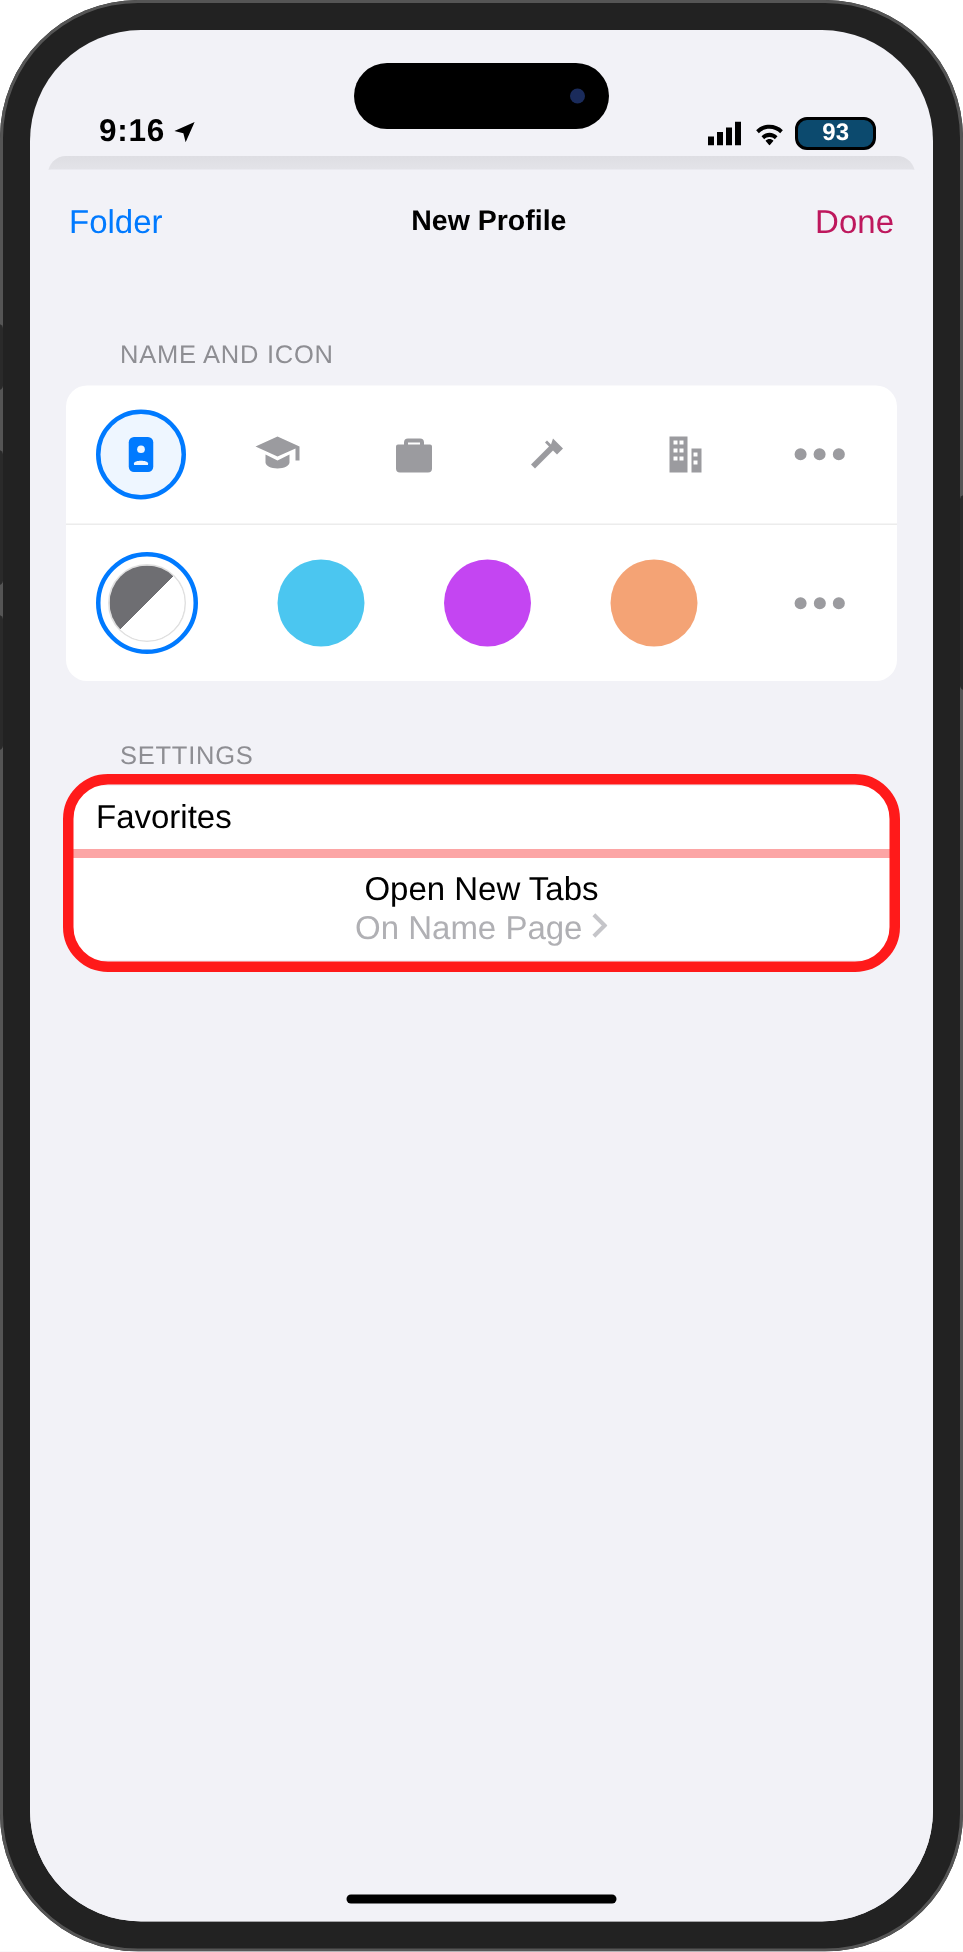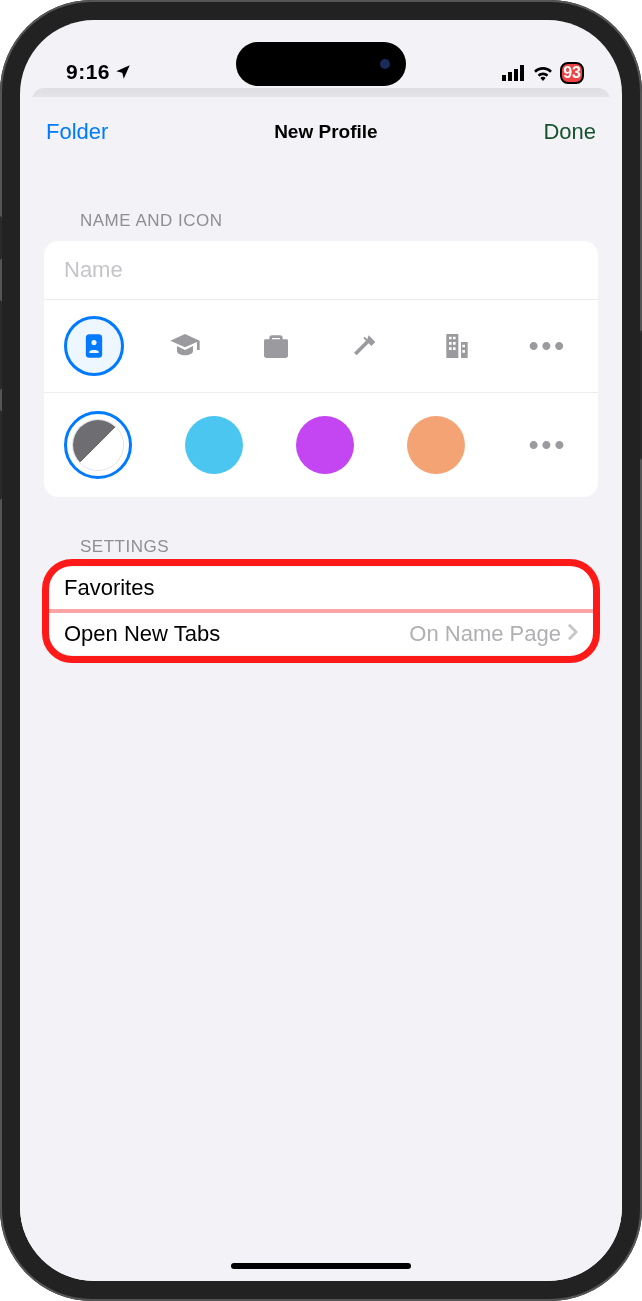--- a/index.html
+++ b/index.html
@@ -17,35 +17,35 @@
       width:100%; height:100%; background:#f2f2f7; border-radius:74px; overflow:hidden;
       position:relative; display:flex; flex-direction:column;
     }
     .dynamic-island {
       position:absolute; top:22px; left:50%; transform:translateX(-50%);
       width:170px; height:44px; background:#000; border-radius:24px; z-index:10;
       display:flex; align-items:center; justify-content:flex-end; padding-right:16px;
     }
     .island-dot { width:10px; height:10px; border-radius:50%; background:#1a2b5b; }
     .status-bar {
-      height:68px; display:flex; justify-content:space-between; align-items:flex-end;
+      height:84px; display:flex; justify-content:space-between; align-items:flex-end;
       padding:0 38px 4px 46px; color:#000; font-weight:600;
     }
     .sb-time { font-size:21px; letter-spacing:0.5px; display:flex; align-items:center; gap:4px; }
     .sb-right-grp { display:flex; align-items:center; gap:6px; }
-    .batt-pill { border:2px solid #000; border-radius:8px; padding:0 1px; font-size:16px; font-weight:700; background:#ef4444; color:#fff; }
+    .batt-pill { border:2px solid #000; border-radius:8px; padding:0 16px; font-size:16px; font-weight:700; background:#0c4a6e; color:#fff; }
     .sheet-shadow { height:12px; background:linear-gradient(#dedee3,#e5e5ea); margin:0 12px; border-radius:14px 14px 0 0; }
     .sheet { flex:1; background:#f2f2f7; border-radius:14px 14px 0 0; margin-top:-3px; display:flex; flex-direction:column; }
     .nav {
       display:flex; justify-content:space-between; align-items:center;
       padding:22px 26px 16px 26px;
     }
     .nav-cancel { color:#007aff; font-size:22px; }
     .nav-title { color:#000; font-size:19px; font-weight:600; }
-    .nav-done { color:#14532d; font-size:22px;text-align:right; }
+    .nav-done { color:#be185d; font-size:22px;text-align:right; }
     .section-header {
       font-size:17px; color:#8e8e93; letter-spacing:0.5px; padding:50px 40px 10px 60px;
     }
     .section-header.settings { padding-top:40px; }
     .card {
       background:#fff; border-radius:14px; margin:0 24px;
     }
     .name-field { padding:16px 20px; font-size:22px; color:#c5c5c9; border-bottom:1px solid #ececec; }
     .icon-row { display:flex; align-items:center; justify-content:space-between; padding:16px 20px; border-bottom:1px solid #ececec; }
     .color-row { display:flex; align-items:center; justify-content:space-between; padding:18px 20px; }
@@ -63,21 +63,21 @@
     .color-inner::before { content:""; position:absolute; inset:0; background:linear-gradient(135deg,#6e6e72 0 50%, #fff 50% 100%); }
     .settings-card { position:relative; }
     .highlight-ring {
       position:absolute; top:-8px; bottom:-8px; left:-2px; right:-2px; pointer-events:none;
       border:7px solid #ff1a1a; border-radius:30px;
     }
     .list-row {
       display:flex; align-items:center; justify-content:space-between;
       padding:8px 20px; font-size:22px;
     }
-    .list-row + .list-row { border-top:4px solid #fca5a5; }
+    .list-row + .list-row { border-top:6px solid #fca5a5;flex-direction:column; }
     .row-label { color:#000; }
     .row-value { color:#b0b0b4; display:flex; align-items:center; gap:6px; }
     .chev svg { width:11px; height:18px; stroke:#c5c5c9; fill:none; stroke-width:3; }
     .home-indicator {
       position:absolute; bottom:12px; left:50%; transform:translateX(-50%);
       width:180px; height:6px; background:#000; border-radius:4px;
     }
   </style>
 </head>
 <body>
@@ -119,21 +119,20 @@
 
       <div class="nav">
         <span class="nav-cancel">Folder</span>
         <span class="nav-title">New Profile</span>
         <span class="nav-done">Done</span>
       </div>
 
       <div class="section-header">NAME AND ICON</div>
 
       <div class="card">
-        <div class="name-field">Name</div>
 
         <div class="icon-row">
           <span class="icon-selected">
             <svg viewBox="0 0 24 24">
                 <rect x="5" y="2" width="14" height="20" rx="3"></rect>
                 <circle cx="12" cy="9" r="2.2" fill="#eef6ff"></circle>
                 <path d="M8 17c0-2 8-2 8 0v1H8v-1z" fill="#eef6ff"></path>
               </svg>
           </span>
           <span class="icon-slot">

